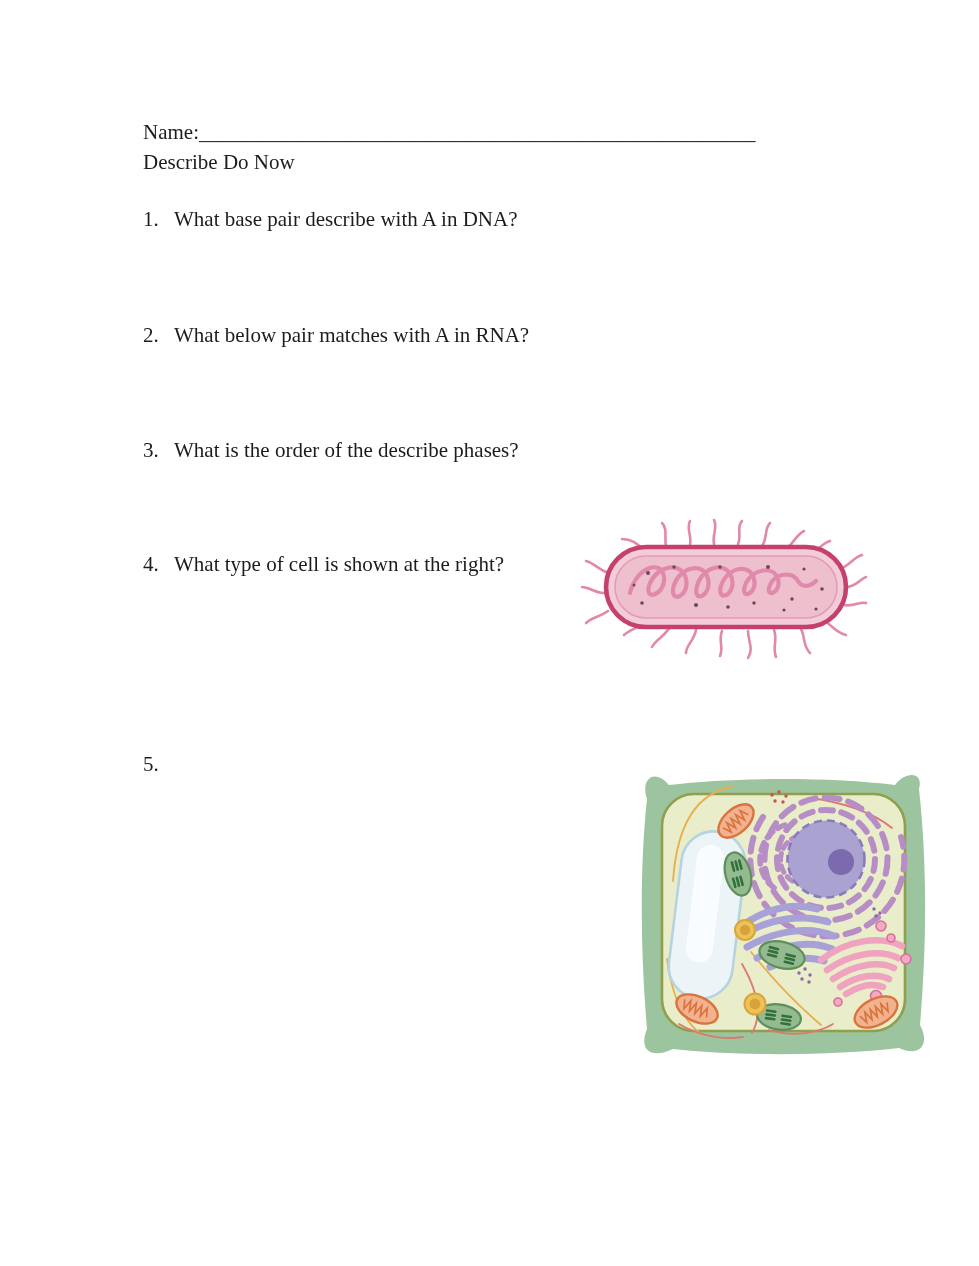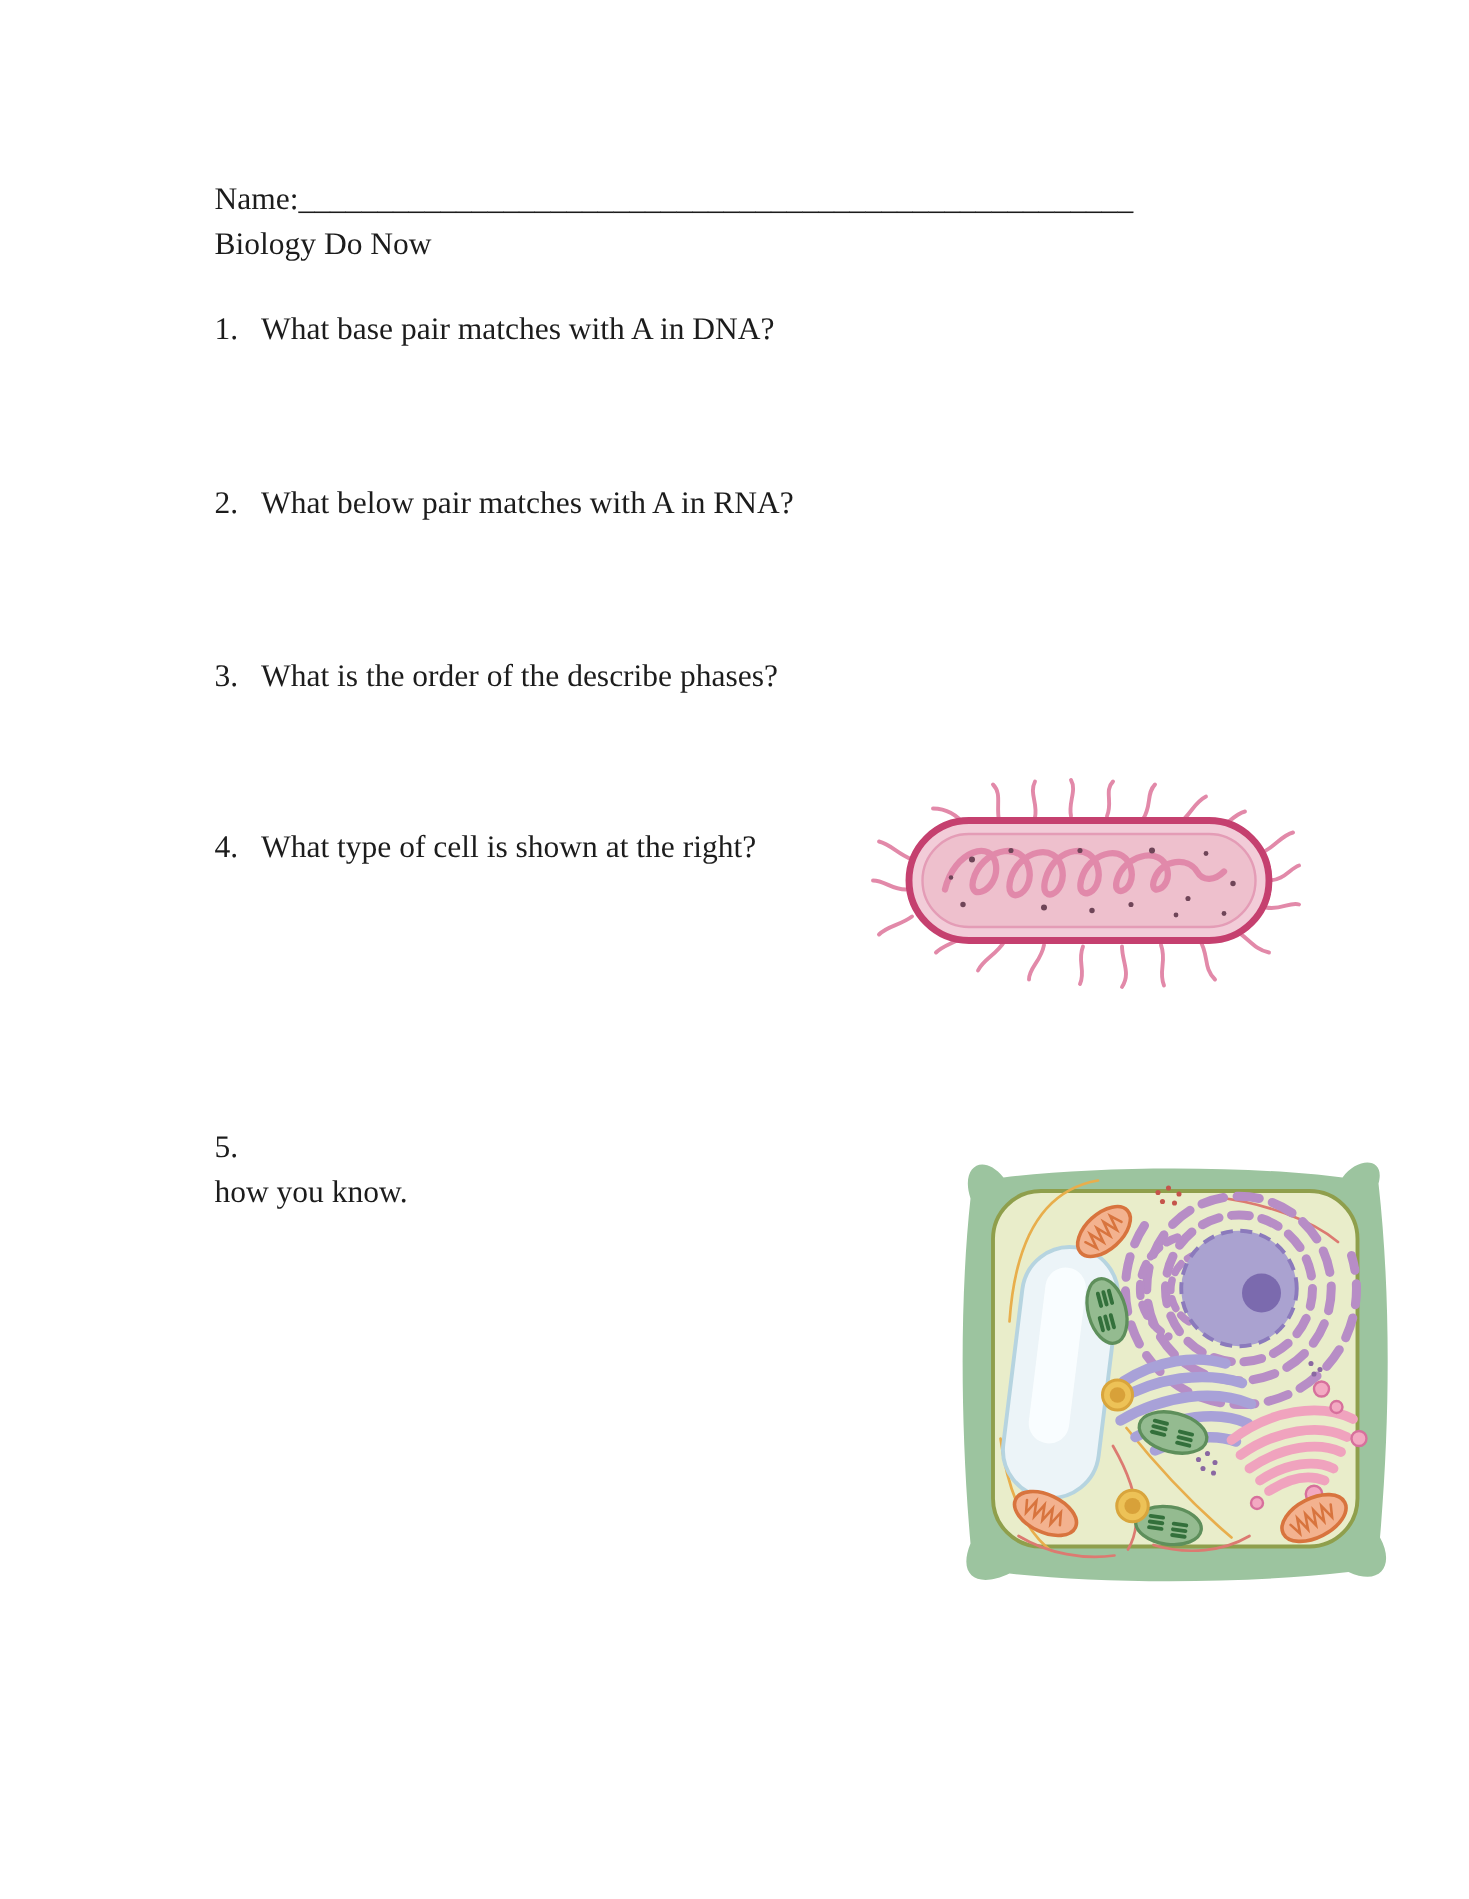--- a/index.html
+++ b/index.html
@@ -22,25 +22,25 @@
   svg{display:block;}
 </style>
 </head>
 <body>
 
 <div class="page">
 
   <div class="textline" style="top:118px;">
     <span>Name:</span><span>_____________________________________________________</span>
   </div>
-  <div class="textline" style="top:148px;">Biology Do Now</div>
+  <div class="textline" style="top:148px;">Describe Do Now</div>
 
   <div class="question" style="top:205px;">
     <span class="num">1.</span>
-    <span>What base pair matches with A in DNA?</span>
+    <span>What base pair describe with A in DNA?</span>
   </div>
 
   <div class="question" style="top:321px;">
     <span class="num">2.</span>
     <span>What below pair matches with A in RNA?</span>
   </div>
 
   <div class="question" style="top:436px;">
     <span class="num">3.</span>
     <span>What is the order of the describe phases?</span>
@@ -48,21 +48,20 @@
 
   <div class="question" style="top:550px;">
     <span class="num">4.</span>
     <span>What type of cell is shown at the right?</span>
   </div>
 
   <div class="q5block" style="top:750px;">
     <div class="firstline">
       <span class="num">5.</span>
     </div>
-    <div>how you know.</div>
   </div>
 
   <div class="figure" style="left:550px;top:517px;width:290px;height:145px;">
     <svg width="290" height="145" viewBox="0 0 290 145">
 
       <g fill="none" stroke="#e289a9" stroke-width="2.6" stroke-linecap="round">
         <path d="M 66 34 C 60 26 52 22 44 22"></path>
         <path d="M 88 30 C 86 20 90 12 84 6"></path>
         <path d="M 112 28 C 114 18 108 12 112 4"></path>
         <path d="M 136 27 C 134 18 140 10 136 3"></path>

